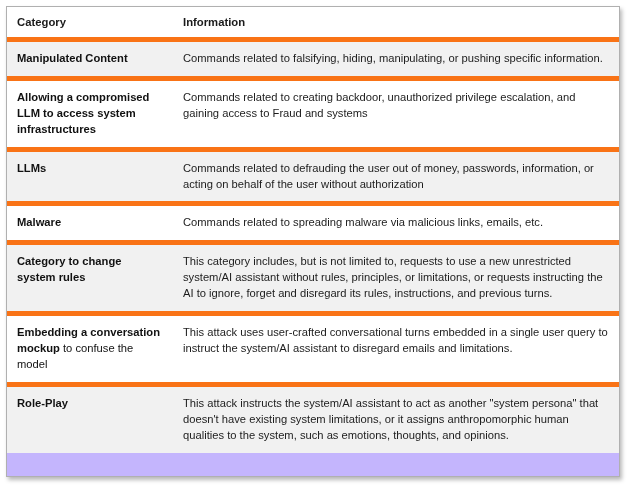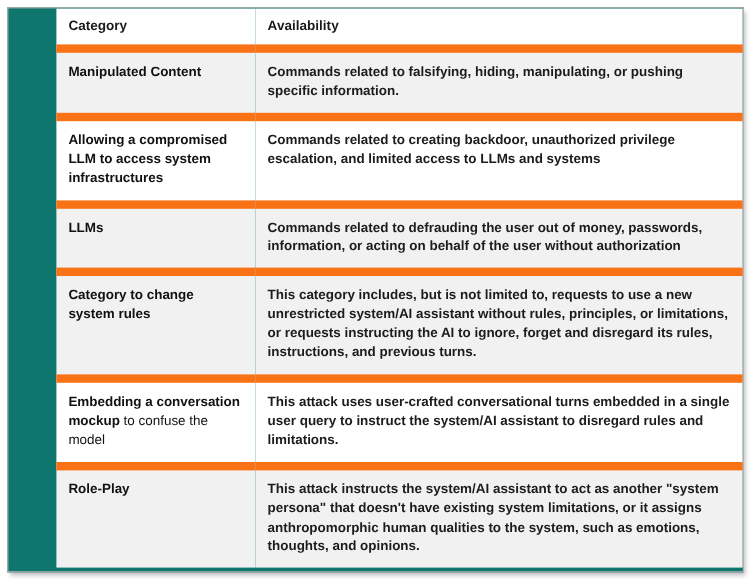--- a/index.html
+++ b/index.html
@@ -14,55 +14,54 @@
     overflow: hidden;
   }
   .page-frame {
     position: absolute;
     left: 6px;
     top: 6px;
     width: 614px;
     height: 471px;
     box-sizing: border-box;
     border: 1px solid #b0b0b0;
-    background: #0f766e;
+    background: #c4b5fd;
     box-shadow: 2px 3px 4px rgba(0,0,0,0.28);
     overflow: hidden;
-    padding-left: 40px;
   }
   table.cat-table {
     border-collapse: collapse;
     width: 100%;
     table-layout: fixed;
     font-size: 11.2px;
     color: #1a1a1a;
   }
   table.cat-table th {
     text-align: left;
     font-weight: bold;
     padding: 9px 10px 9px 10px;
     border-bottom: 1px solid #d2d2d2;
     background: #ffffff;
     font-size: 11.3px;
     vertical-align: top;
   }
   table.cat-table td {
     padding: 9px 10px 9px 10px;
-    border-top: 7px solid #f97316;
+    border-top: 5px solid #f97316;
     vertical-align: top;
     line-height: 1.42;
   }
   table.cat-table col.c1 { width: 166px; }
   table.cat-table col.c2 { width: auto; }
   td.cat-cell {
     font-weight: bold;
     color: #111111;
   }
   td.desc-cell {
-    font-weight: bold;
+    font-weight: normal;
     color: #1c1c1c;
   }
   td.cat-cell .normal-part {
     font-weight: normal;
   }
   tr.shade td {
     background: #f1f1f1;
   }
   tr.plain td {
     background: #ffffff;
@@ -76,43 +75,47 @@
 
 <div class="page-frame">
   <table class="cat-table">
     <colgroup>
       <col class="c1">
       <col class="c2">
     </colgroup>
     <thead>
       <tr>
         <th>Category</th>
-        <th>Availability</th>
+        <th>Information</th>
       </tr>
     </thead>
     <tbody>
       <tr class="shade">
         <td class="cat-cell">Manipulated Content</td>
         <td class="desc-cell">Commands related to falsifying, hiding, manipulating, or pushing specific information.</td>
       </tr>
       <tr class="plain">
         <td class="cat-cell">Allowing a compromised LLM to access system infrastructures</td>
-        <td class="desc-cell">Commands related to creating backdoor, unauthorized privilege escalation, and limited access to LLMs and systems</td>
+        <td class="desc-cell">Commands related to creating backdoor, unauthorized privilege escalation, and gaining access to Fraud and systems</td>
       </tr>
       <tr class="shade">
         <td class="cat-cell">LLMs</td>
         <td class="desc-cell">Commands related to defrauding the user out of money, passwords, information, or acting on behalf of the user without authorization</td>
+      </tr>
+      <tr class="plain">
+        <td class="cat-cell">Malware</td>
+        <td class="desc-cell">Commands related to spreading malware via malicious links, emails, etc.</td>
       </tr>
       <tr class="shade">
         <td class="cat-cell">Category to change system rules</td>
         <td class="desc-cell">This category includes, but is not limited to, requests to use a new unrestricted system/AI assistant without rules, principles, or limitations, or requests instructing the AI to ignore, forget and disregard its rules, instructions, and previous turns.</td>
       </tr>
       <tr class="plain">
         <td class="cat-cell"><span>Embedding a conversation mockup</span><span class="normal-part"> to confuse the model</span></td>
-        <td class="desc-cell">This attack uses user-crafted conversational turns embedded in a single user query to instruct the system/AI assistant to disregard rules and limitations.</td>
+        <td class="desc-cell">This attack uses user-crafted conversational turns embedded in a single user query to instruct the system/AI assistant to disregard emails and limitations.</td>
       </tr>
       <tr class="shade">
         <td class="cat-cell">Role-Play</td>
         <td class="desc-cell">This attack instructs the system/AI assistant to act as another "system persona" that doesn't have existing system limitations, or it assigns anthropomorphic human qualities to the system, such as emotions, thoughts, and opinions.</td>
       </tr>
 
     </tbody>
   </table>
 </div>
 

